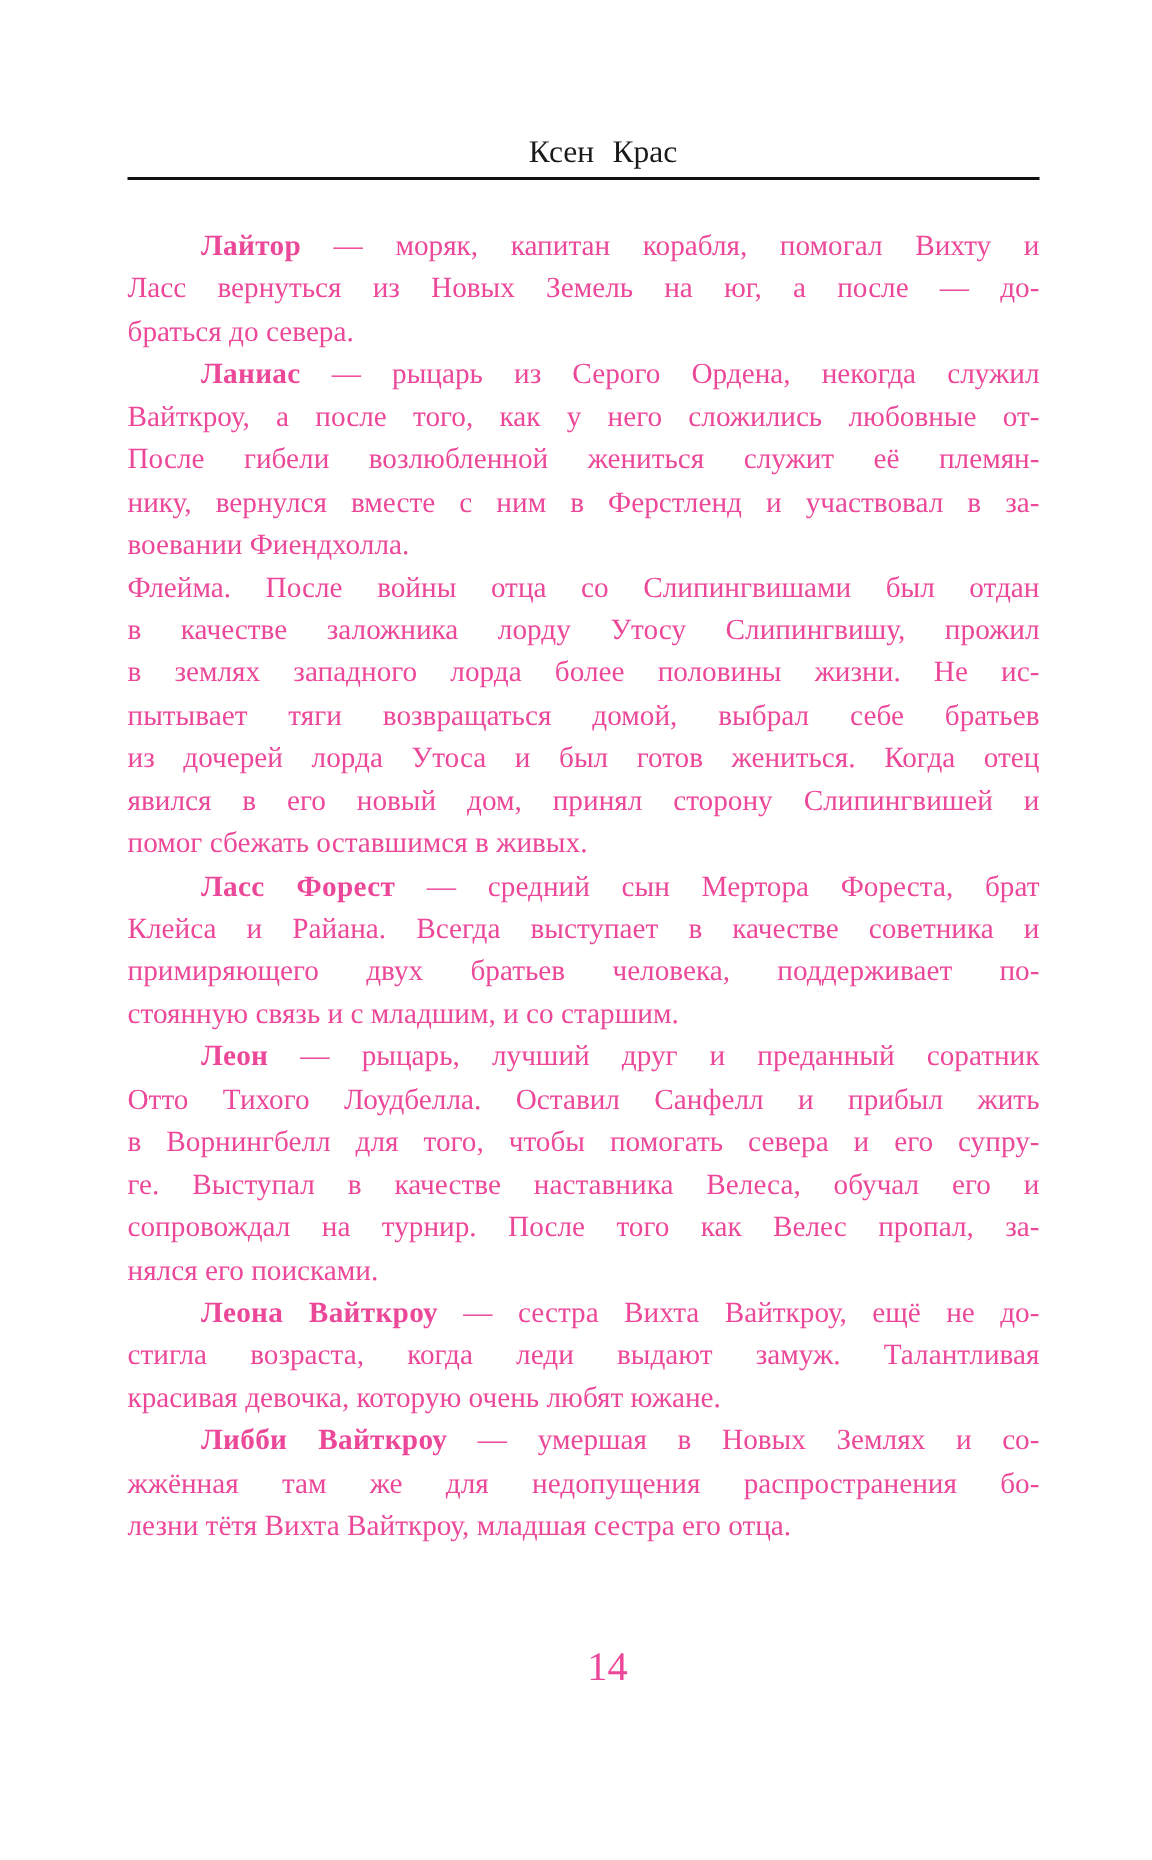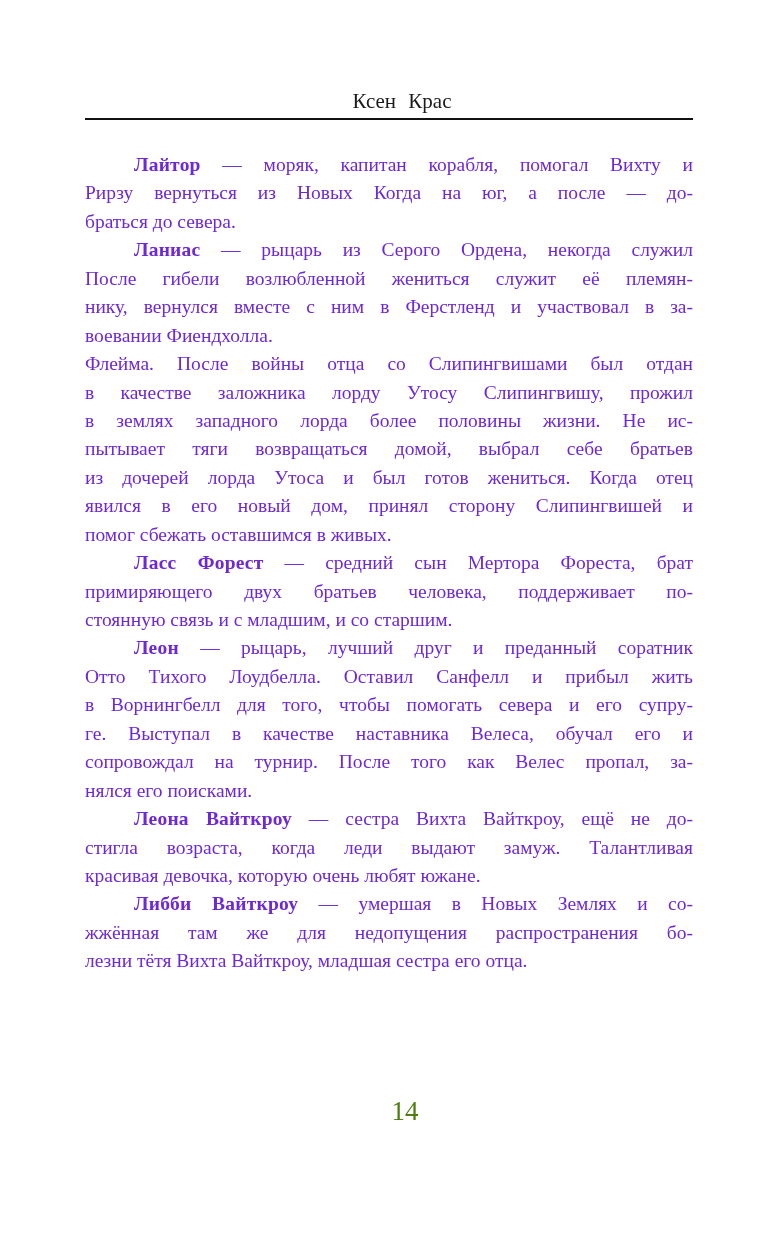--- a/index.html
+++ b/index.html
@@ -34,21 +34,21 @@
     width: 608px;
     height: 2px;
     background: #111111;
   }
   .body-text {
     position: absolute;
     top: 151px;
     left: 85px;
     width: 608px;
     font-size: 19.5px;
-    color: #6d28d9;
+    color: #ec4899;
   }
   .line {
     line-height: 28.45px;
     height: 28.45px;
     text-align: justify;
     
     text-align-last: justify;
     white-space: nowrap;
     overflow: visible;
   }
@@ -64,45 +64,47 @@
     letter-spacing: 0.2px;
   }
   .folio {
     position: absolute;
     top: 1096px;
     left: 305px;
     width: 200px;
     text-align: center;
     font-size: 27px;
     line-height: 30px;
-    color: #4d7c0f;
+    color: #ec4899;
   }
 </style>
 </head>
 <body>
 
 <div class="page">
   <div class="running-head">Ксен Крас</div>
   <div class="head-rule"></div>
   <div class="body-text">
       <div class="line para-start"><b>Лайтор</b> — моряк, капитан корабля, помогал Вихту и</div>
-      <div class="line">Рирзу вернуться из Новых Когда на юг, а после — до-</div>
+      <div class="line">Ласс вернуться из Новых Земель на юг, а после — до-</div>
       <div class="line para-end">браться до севера.</div>
       <div class="line para-start"><b>Ланиас</b> — рыцарь из Серого Ордена, некогда служил</div>
+      <div class="line">Вайткроу, а после того, как у него сложились любовные от-</div>
       <div class="line">После гибели возлюбленной жениться служит её племян-</div>
       <div class="line">нику, вернулся вместе с ним в Ферстленд и участвовал в за-</div>
       <div class="line para-end">воевании Фиендхолла.</div>
       <div class="line">Флейма. После войны отца со Слипингвишами был отдан</div>
       <div class="line">в качестве заложника лорду Утосу Слипингвишу, прожил</div>
       <div class="line">в землях западного лорда более половины жизни. Не ис-</div>
       <div class="line">пытывает тяги возвращаться домой, выбрал себе братьев</div>
       <div class="line">из дочерей лорда Утоса и был готов жениться. Когда отец</div>
       <div class="line">явился в его новый дом, принял сторону Слипингвишей и</div>
       <div class="line para-end">помог сбежать оставшимся в живых.</div>
       <div class="line para-start"><b>Ласс Форест</b> — средний сын Мертора Фореста, брат</div>
+      <div class="line">Клейса и Райана. Всегда выступает в качестве советника и</div>
       <div class="line">примиряющего двух братьев человека, поддерживает по-</div>
       <div class="line para-end">стоянную связь и с младшим, и со старшим.</div>
       <div class="line para-start"><b>Леон</b> — рыцарь, лучший друг и преданный соратник</div>
       <div class="line">Отто Тихого Лоудбелла. Оставил Санфелл и прибыл жить</div>
       <div class="line">в Ворнингбелл для того, чтобы помогать севера и его супру-</div>
       <div class="line">ге. Выступал в качестве наставника Велеса, обучал его и</div>
       <div class="line">сопровождал на турнир. После того как Велес пропал, за-</div>
       <div class="line para-end">нялся его поисками.</div>
       <div class="line para-start"><b>Леона Вайткроу</b> — сестра Вихта Вайткроу, ещё не до-</div>
       <div class="line">стигла возраста, когда леди выдают замуж. Талантливая</div>

